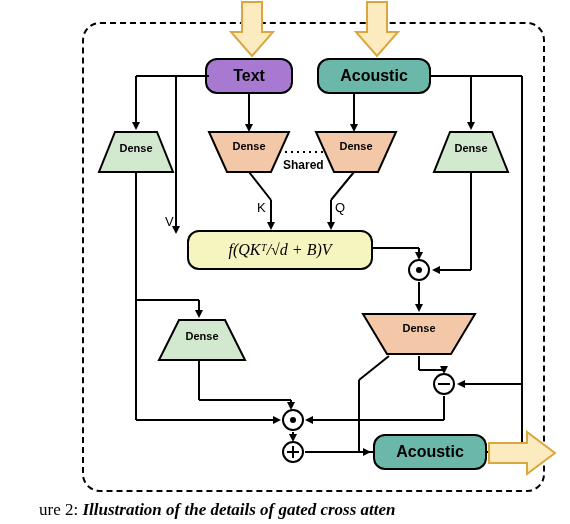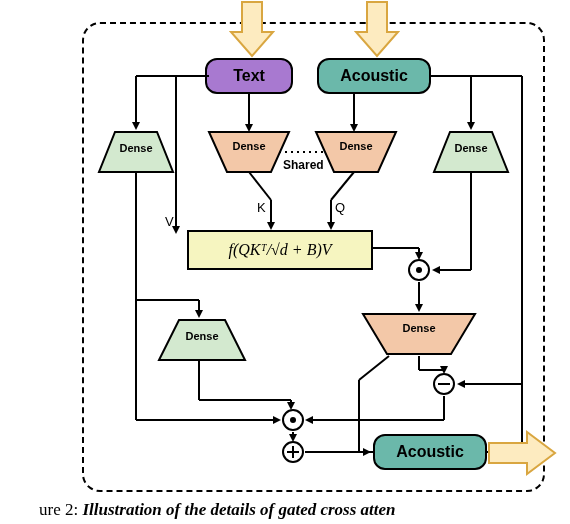--- a/index.html
+++ b/index.html
@@ -36,21 +36,21 @@
   .trap-label {
     position: absolute;
     font-weight: bold;
     font-size: 11px;
     text-align: center;
     pointer-events: none;
   }
   .formula {
     position: absolute;
     border: 2px solid #000;
-    border-radius: 0;
+    border-radius: 12px;
     background: #f6f5c0;
     display: flex;
     align-items: center;
     justify-content: center;
     font-family: Georgia, 'Times New Roman', serif;
     font-style: italic;
     font-size: 16px;
     font-weight: 500;
   }
   .small-label {

